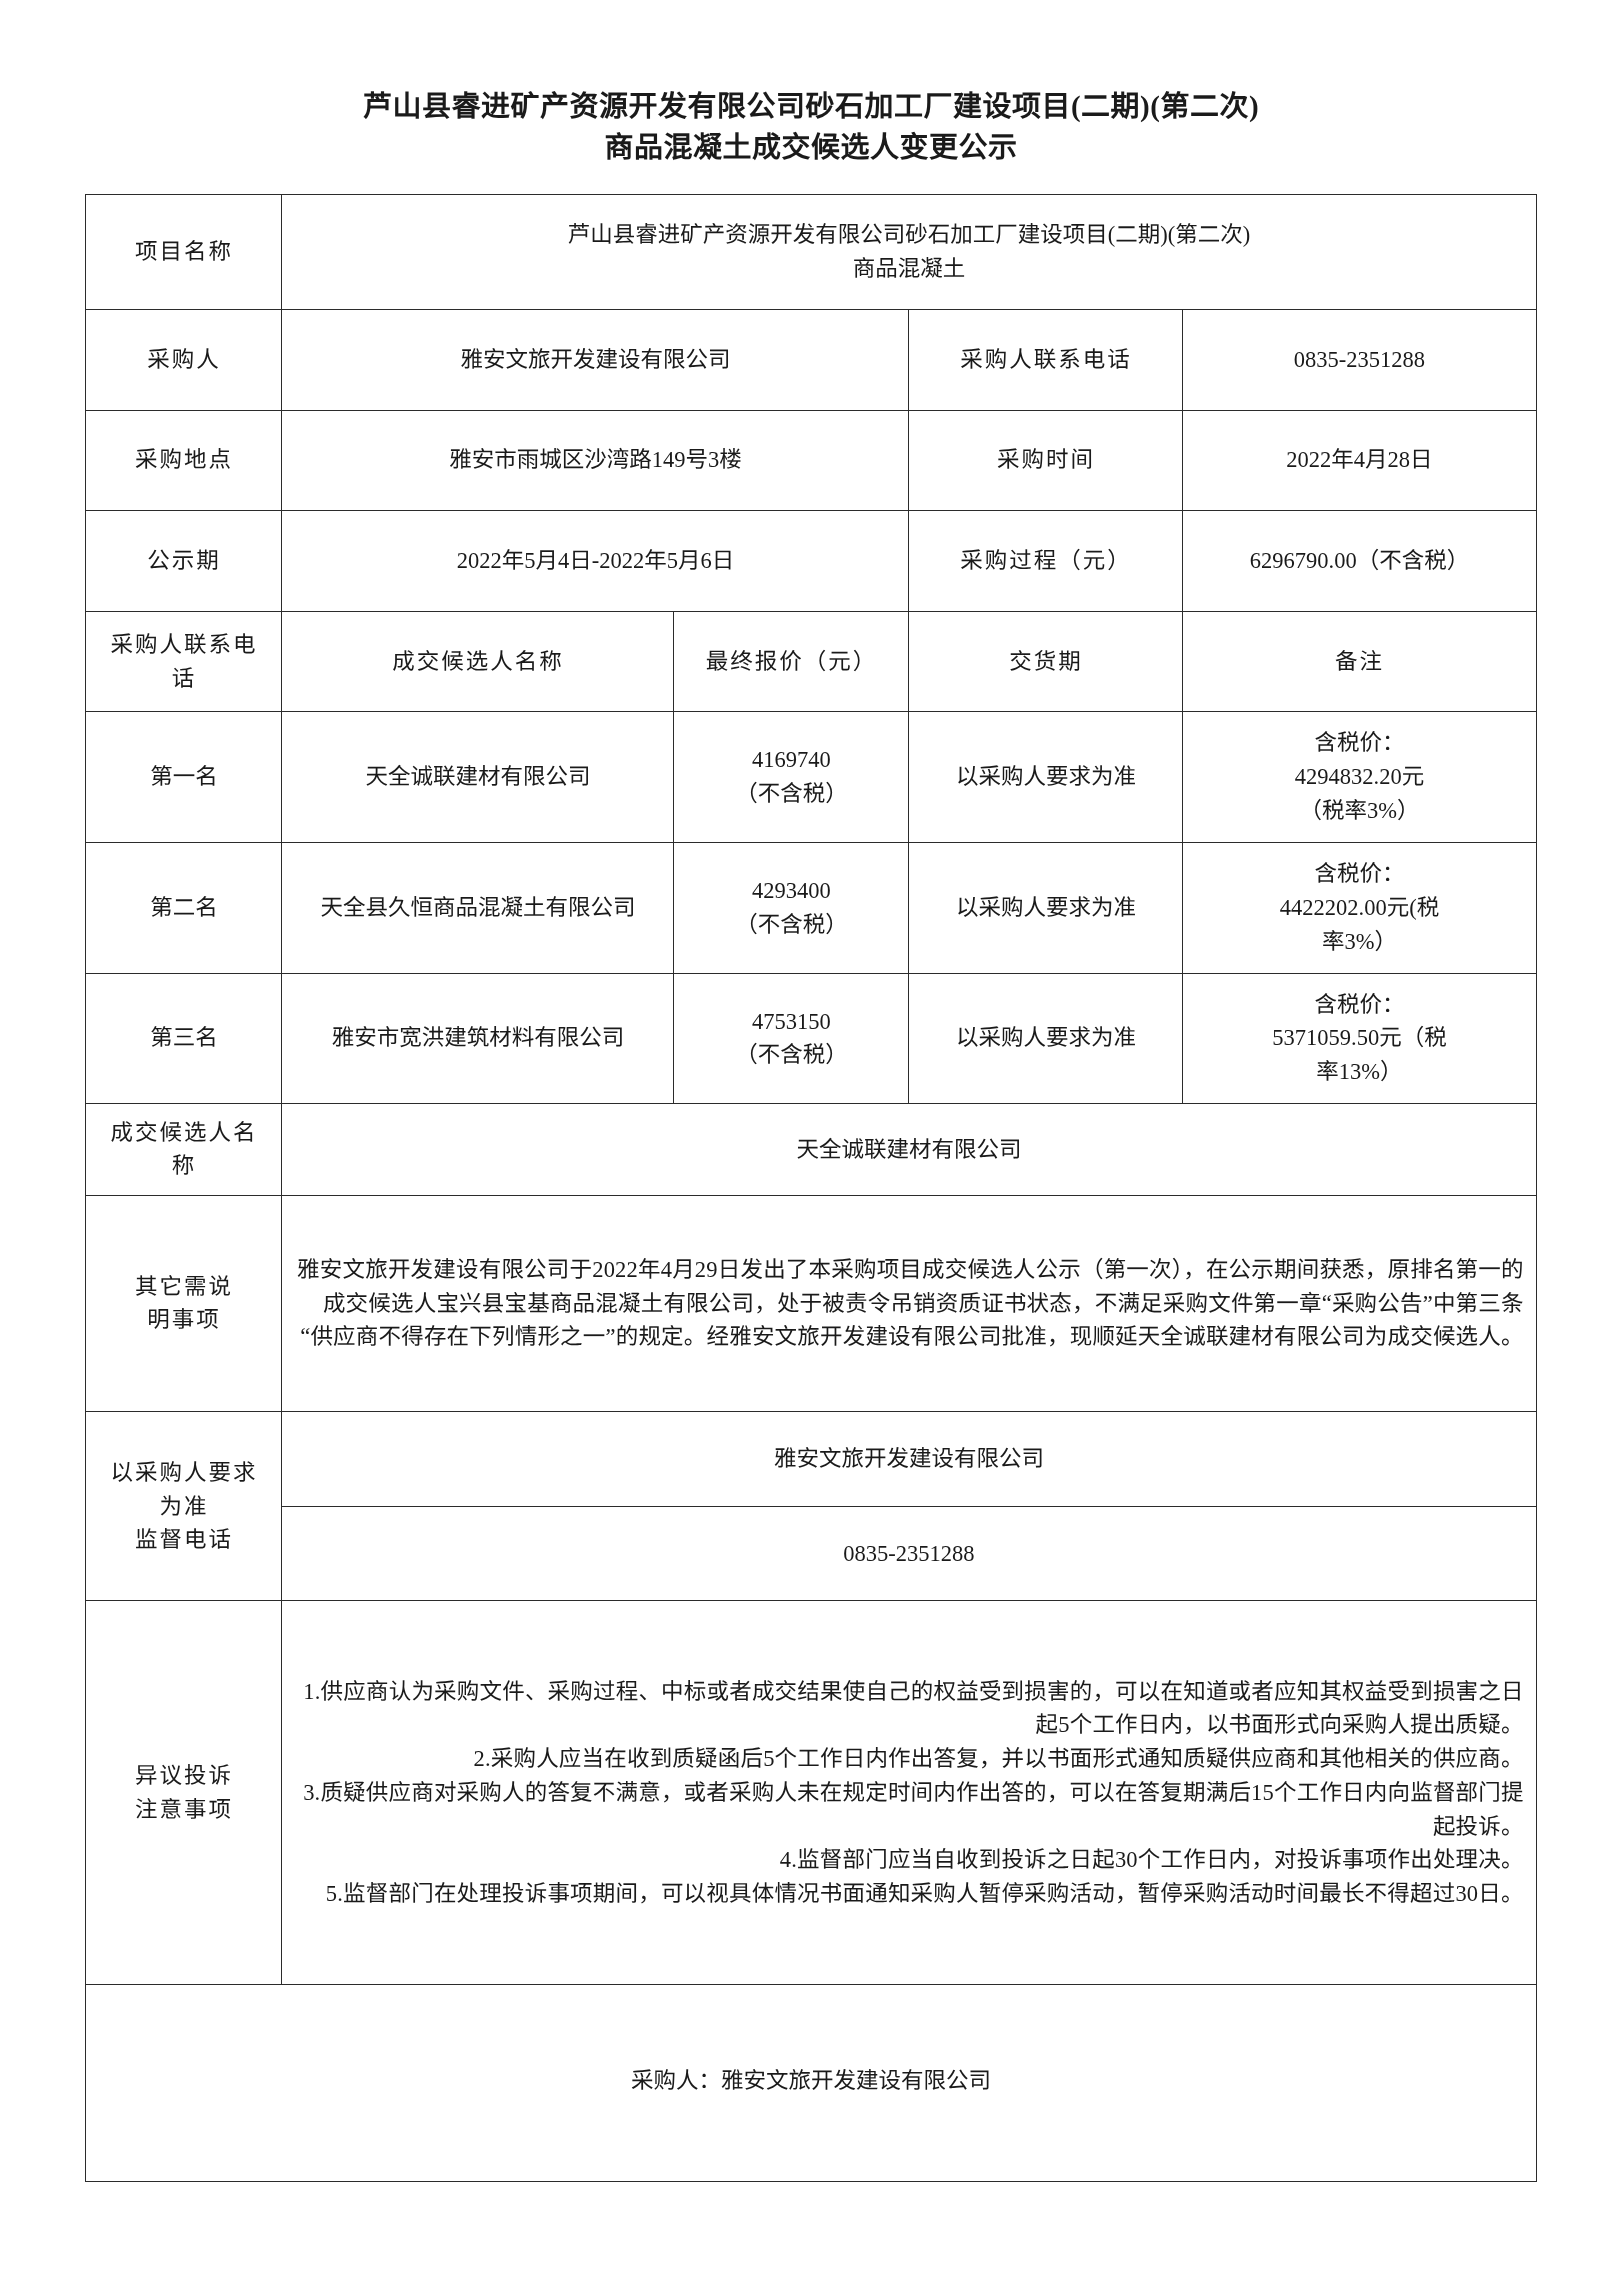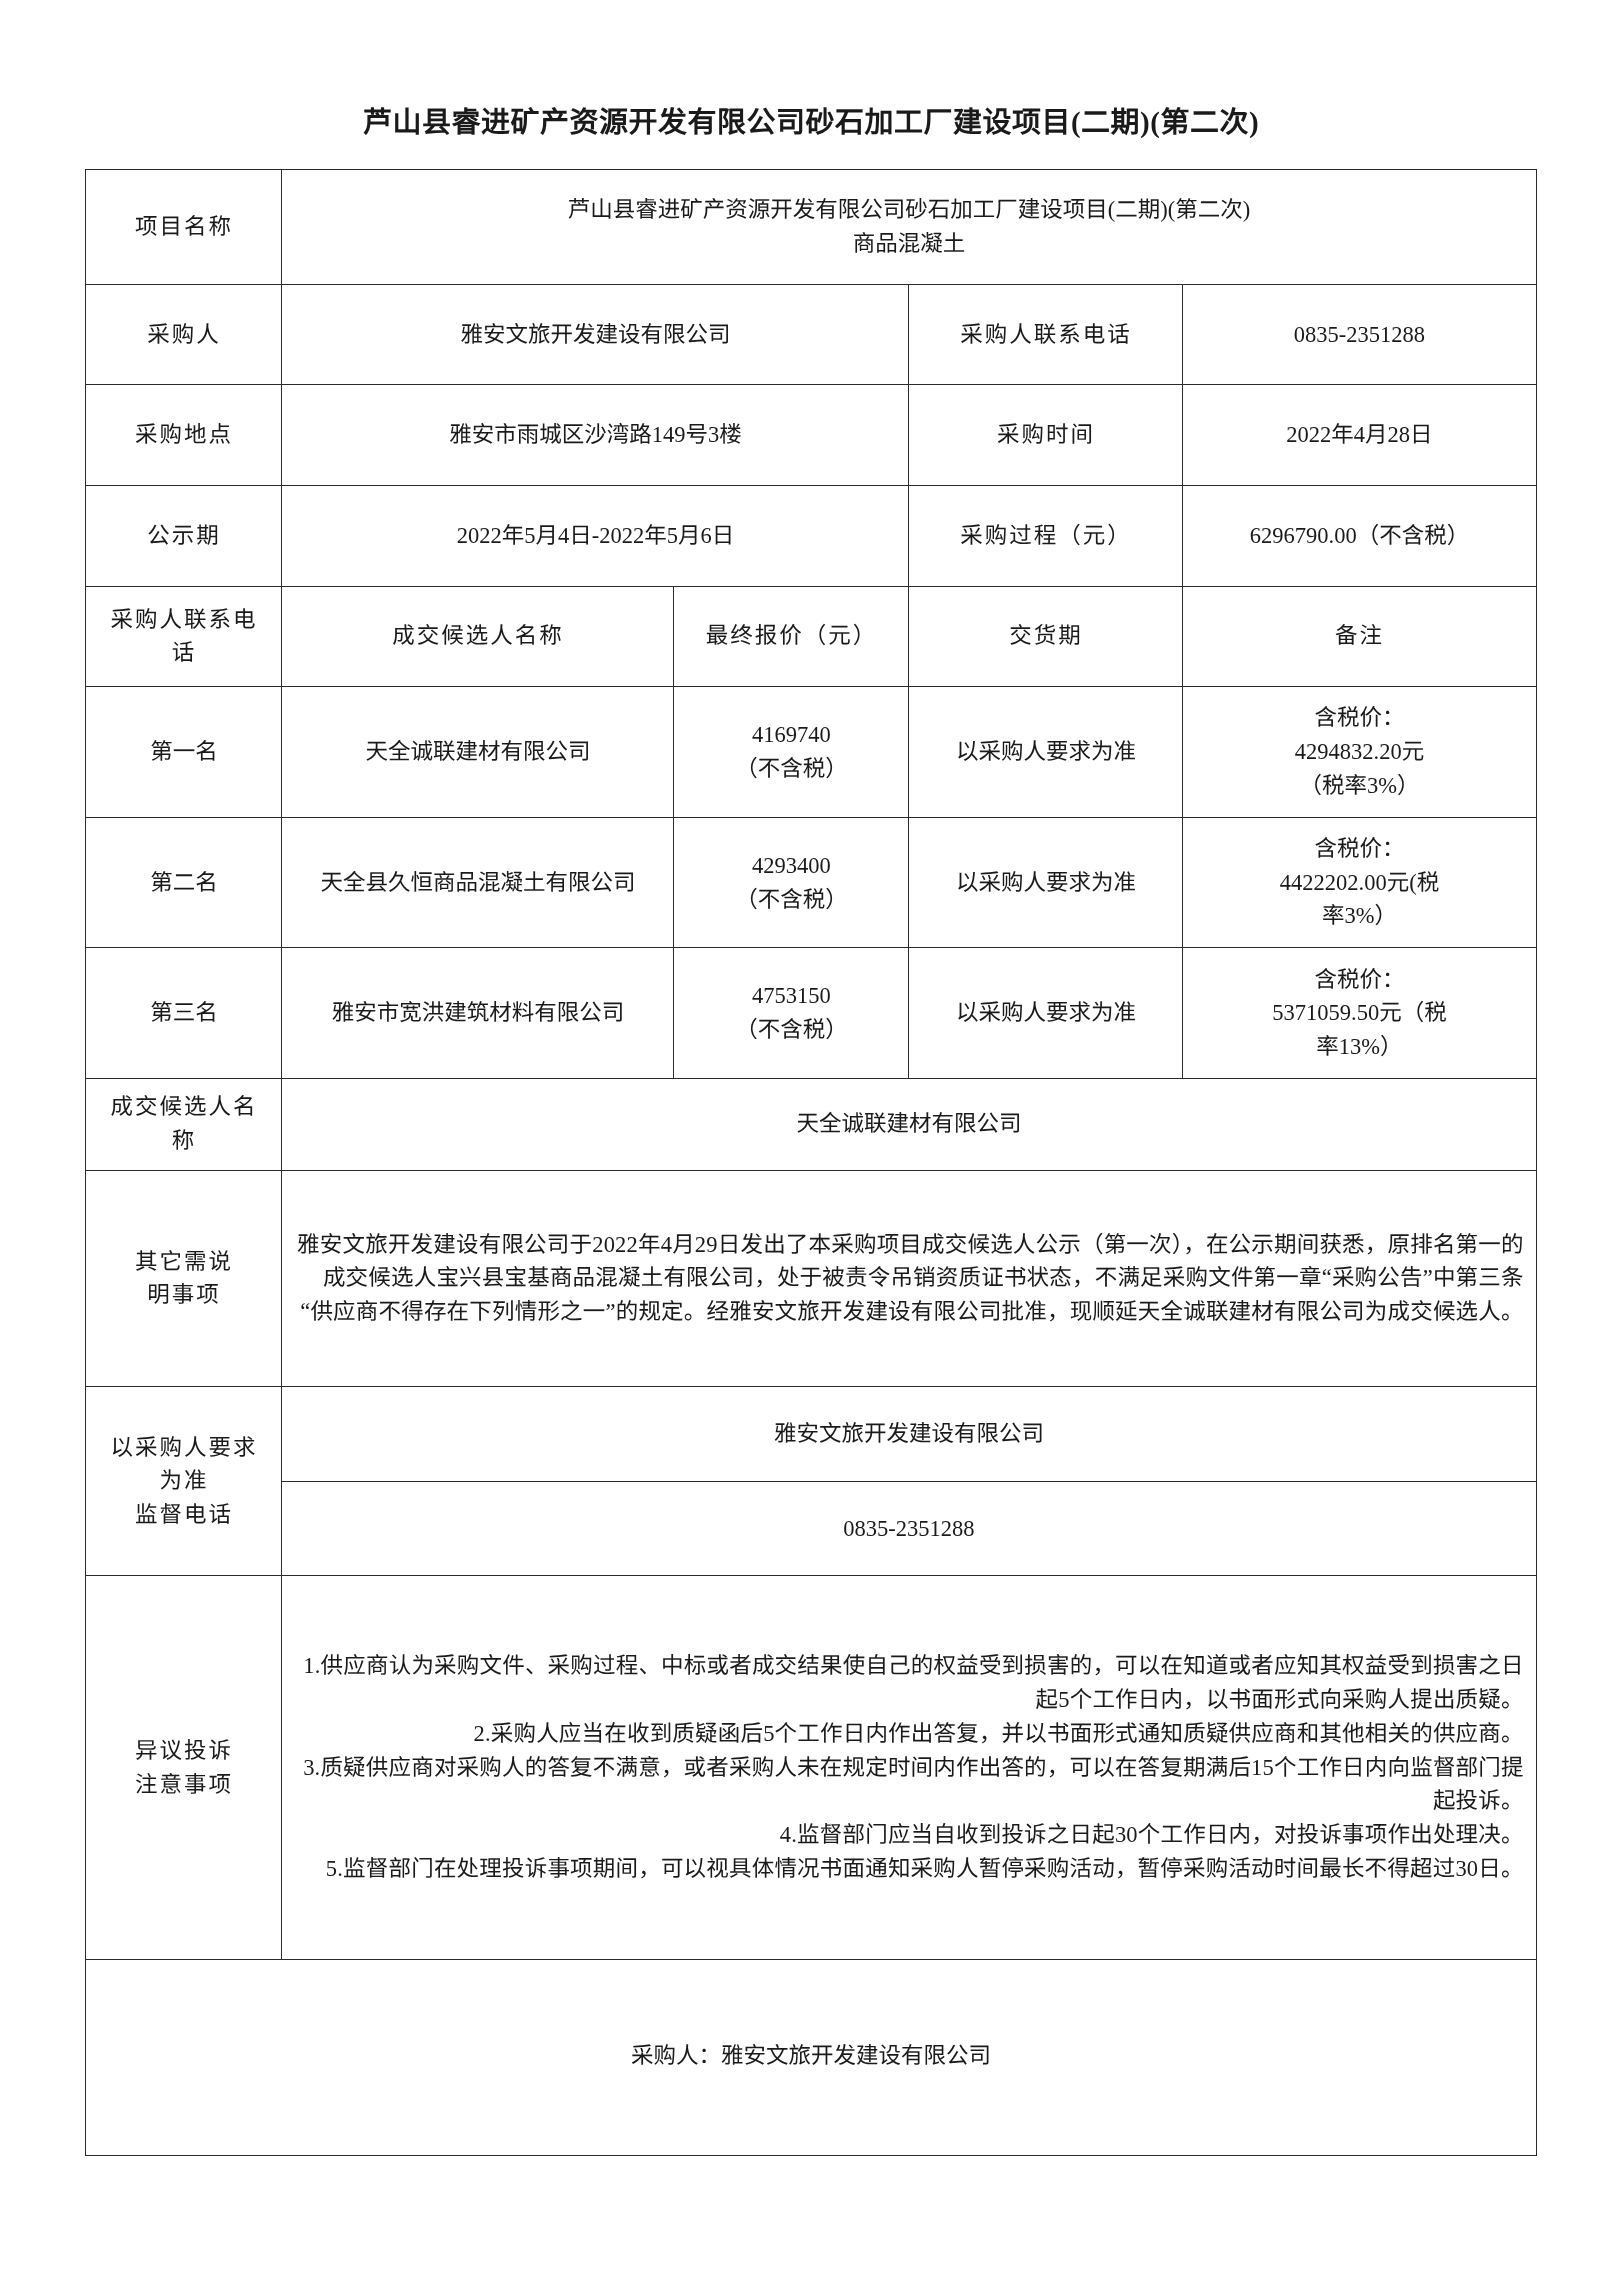--- a/index.html
+++ b/index.html
@@ -13,21 +13,21 @@
     height: 2294px;
     font-family: "Liberation Serif", "DejaVu Serif", serif;
     color: #1a1a1a;
     position: relative;
     overflow: hidden;
   }
   .page {
     width: 1622px;
     height: 1640px;
     box-sizing: border-box;
-    padding: 16px;
+    padding: 0;
     position: relative;
   }
   
   .doc-title {
     text-align: center;
     font-weight: bold;
     font-size: 29px;
     line-height: 1.42;
     letter-spacing: 0.5px;
     padding-top: 86px;
@@ -89,20 +89,21 @@
     font-family: Liberation Mono, monospace;
   }
 </style>
 </head>
 <body>
 
 <div class="page">
 
   <div class="doc-title">
     <span>芦山县睿进矿产资源开发有限公司砂石加工厂建设项目(二期)(第二次)</span>
+    <span class="line2">商品混凝土成交候选人变更公示</span>
   </div>
 
   <table class="main">
     <colgroup>
       <col style="width:196px">
       <col style="width:392px">
       <col style="width:235px">
       <col style="width:274px">
       <col style="width:353px">
     </colgroup>

